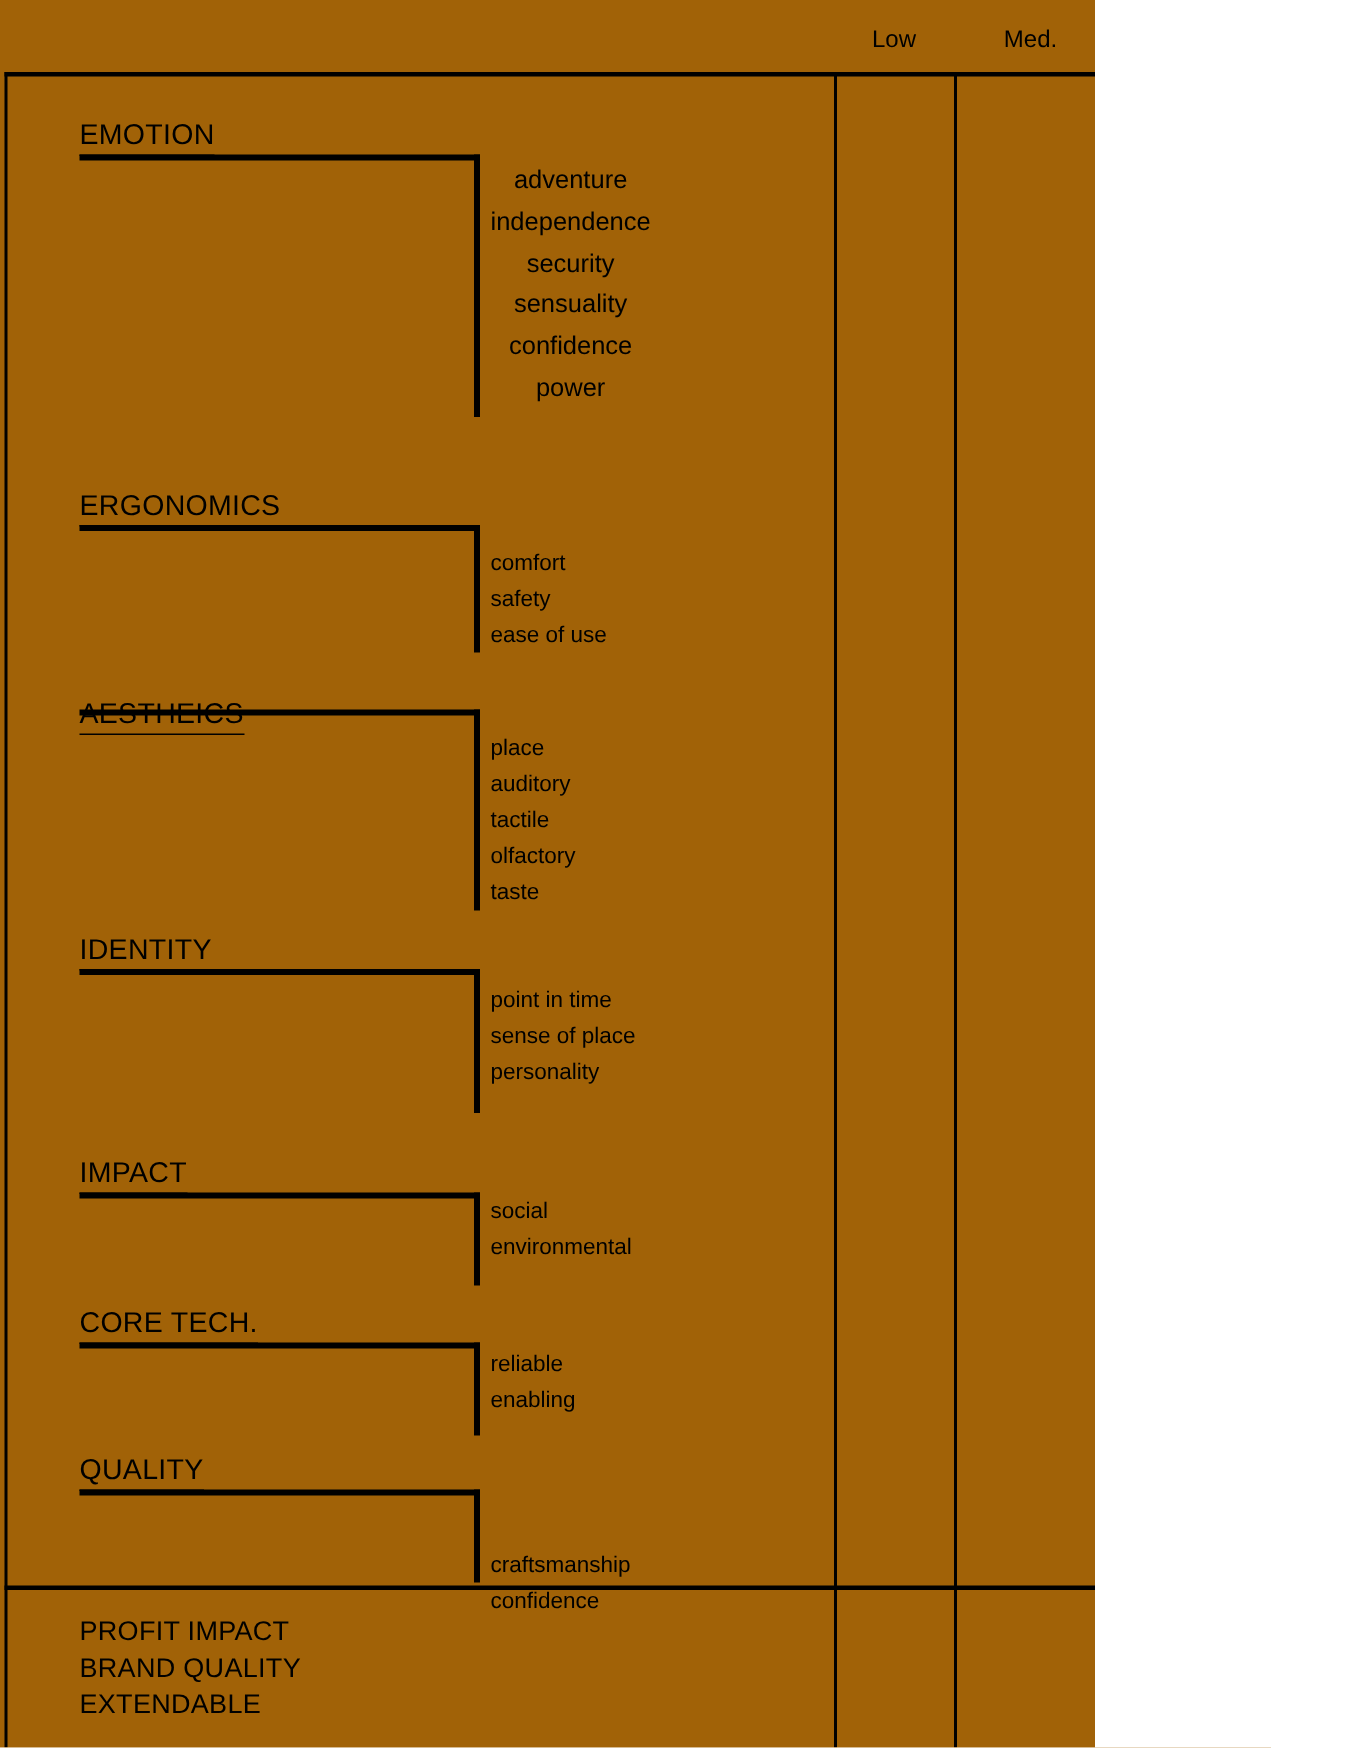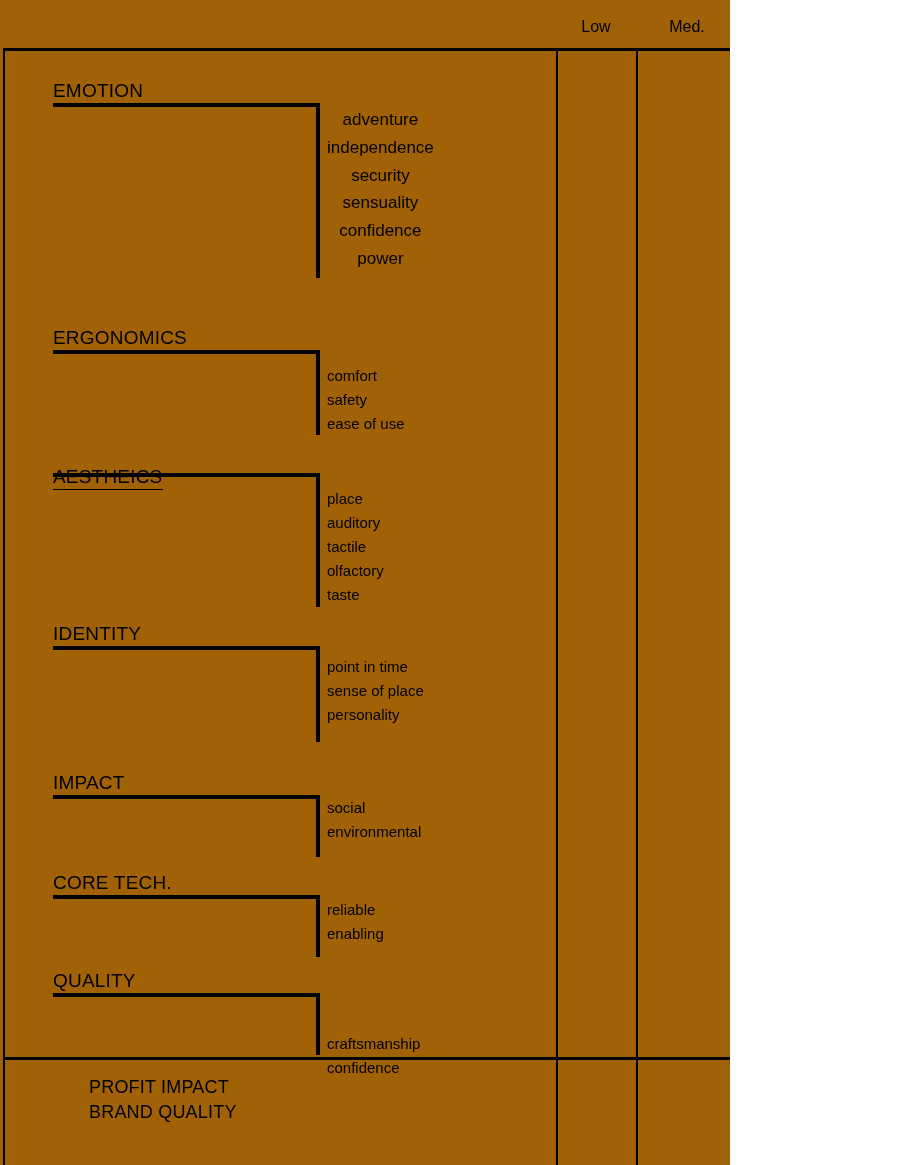--- a/index.html
+++ b/index.html
@@ -119,21 +119,20 @@
   
   .sub-list.big li  { font-size: 17px; line-height: 27.8px; }
   .sub-list.small li { font-size: 15px; line-height: 24px; }
 
   
   #summary {
     position: absolute;
     left: 53px;
     top: 1075px;
     width: 480px;
-    margin-left: 36px;
   }
   #summary .summary-row {
     font-size: 18px;
     line-height: 24.5px;
     white-space: nowrap;
     letter-spacing: 0.2px;
   }
 
   
   .rating-cell {
@@ -231,20 +230,21 @@
     <div class="bracket-stem" style="top:23px; height:62px;"></div>
     <ul class="sub-list small" style="top:42px;margin-top:20px;">
       <li>craftsmanship</li>
       <li>confidence</li>
     </ul>
   </div>
 
   <div id="summary">
     <div class="summary-row">PROFIT IMPACT</div>
     <div class="summary-row">BRAND QUALITY</div>
+    <div class="summary-row">EXTENDABLE</div>
   </div>
 
   <div class="rating-cell" style="left:558px; top:51px;  width:78px;  height:1006px;"></div>
   <div class="rating-cell" style="left:638px; top:51px;  width:100px; height:1006px;"></div>
   <div class="rating-cell" style="left:740px; top:51px;  width:153px; height:1006px;"></div>
 
   <div class="rating-cell" style="left:558px; top:1060px; width:78px;  height:105px;"></div>
   <div class="rating-cell" style="left:638px; top:1060px; width:100px; height:105px;"></div>
   <div class="rating-cell" style="left:740px; top:1060px; width:153px; height:105px;"></div>
 

